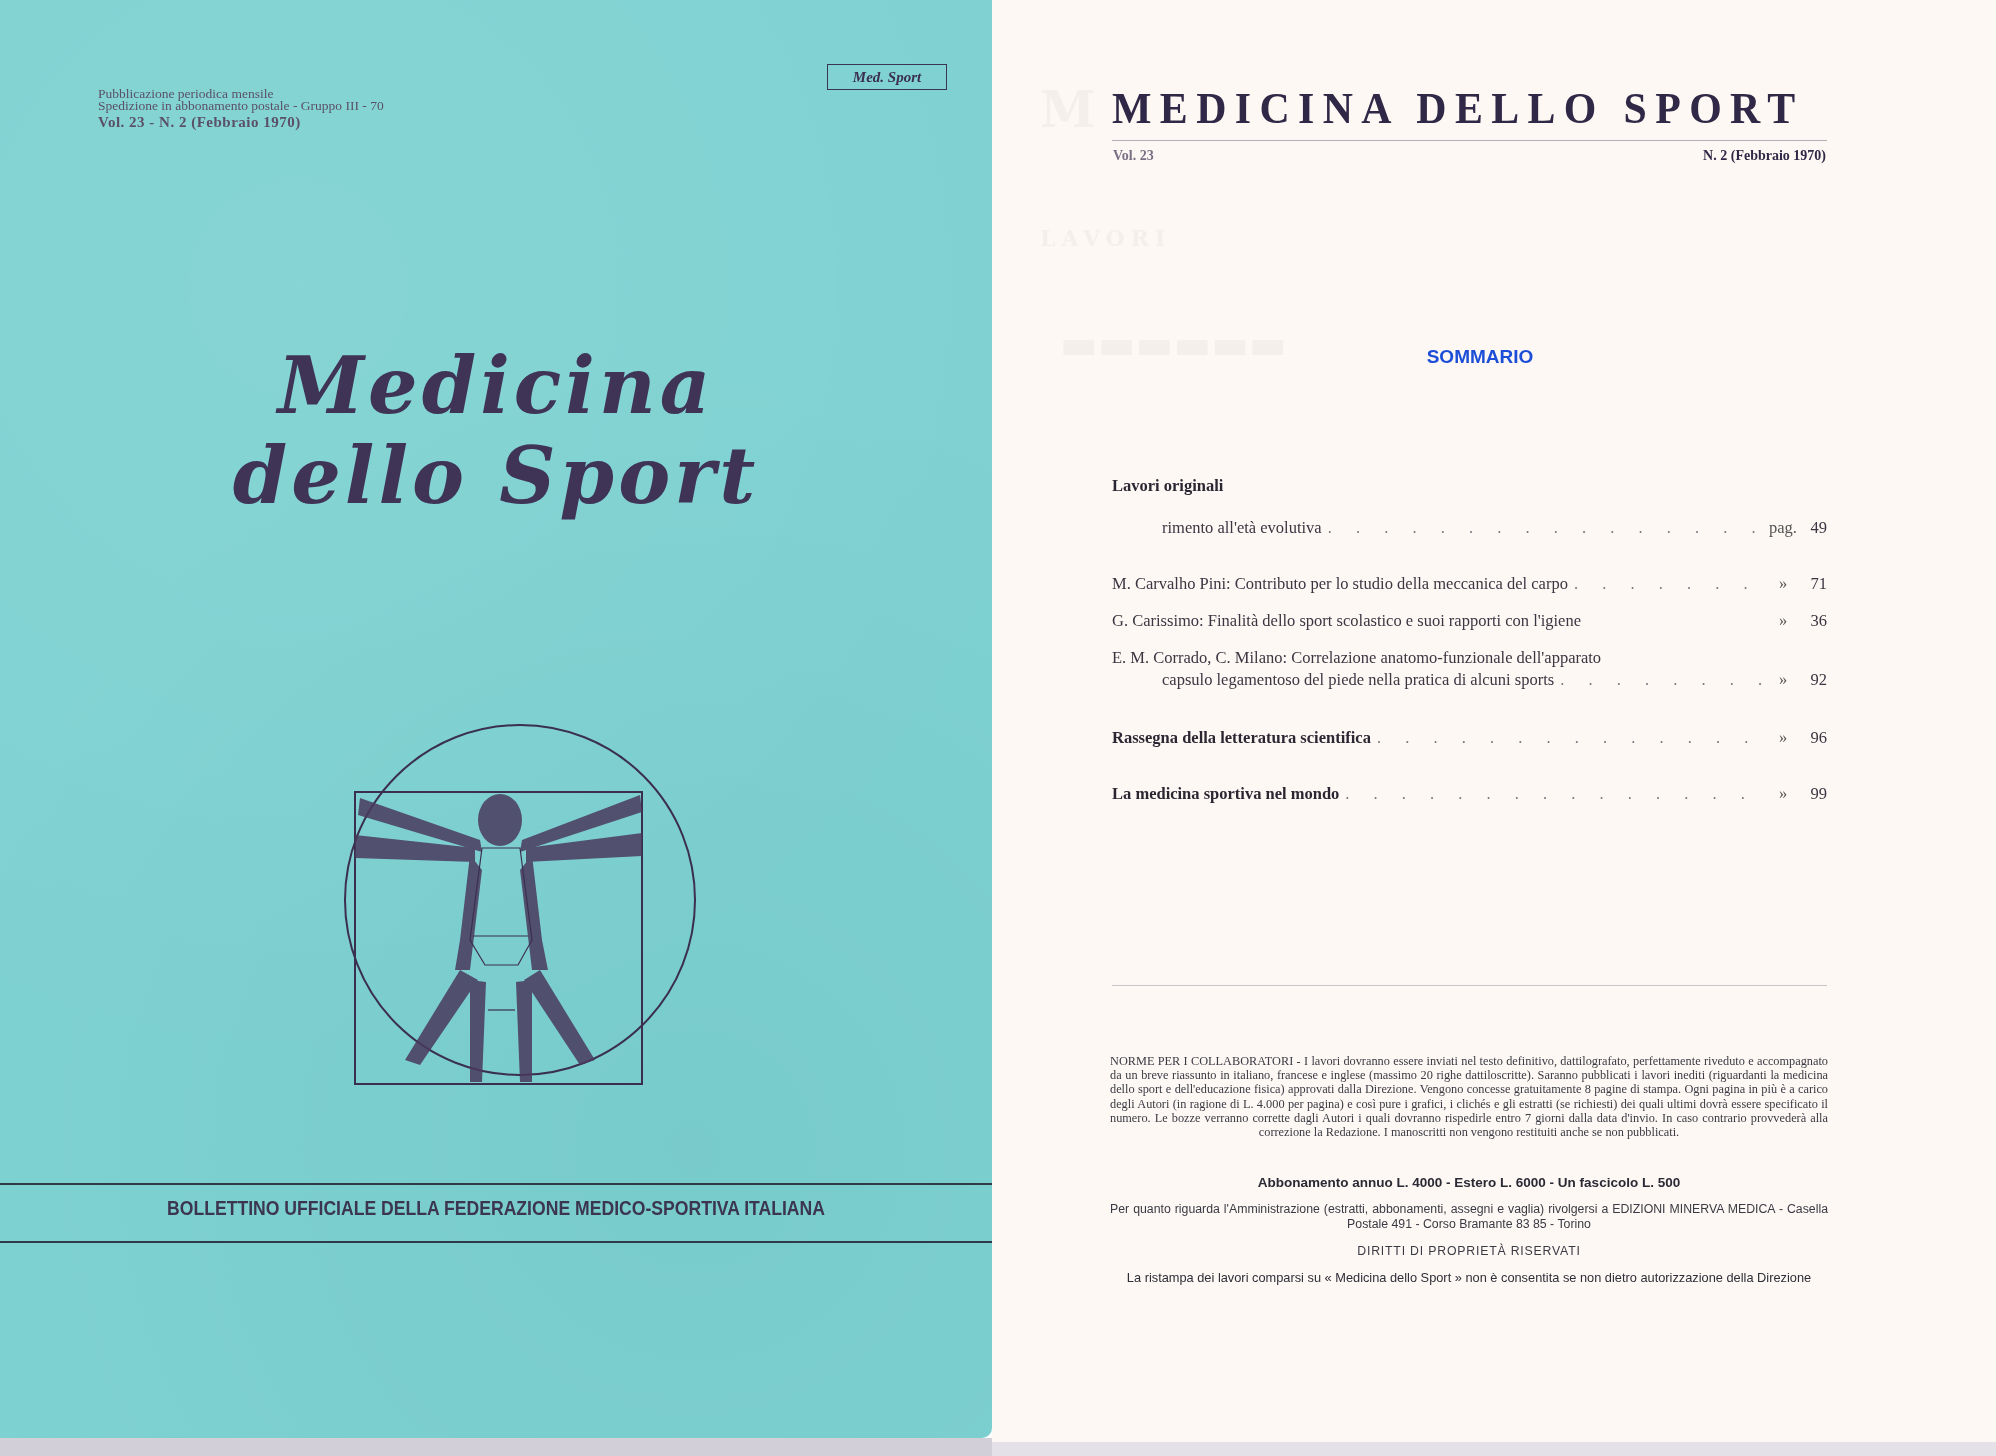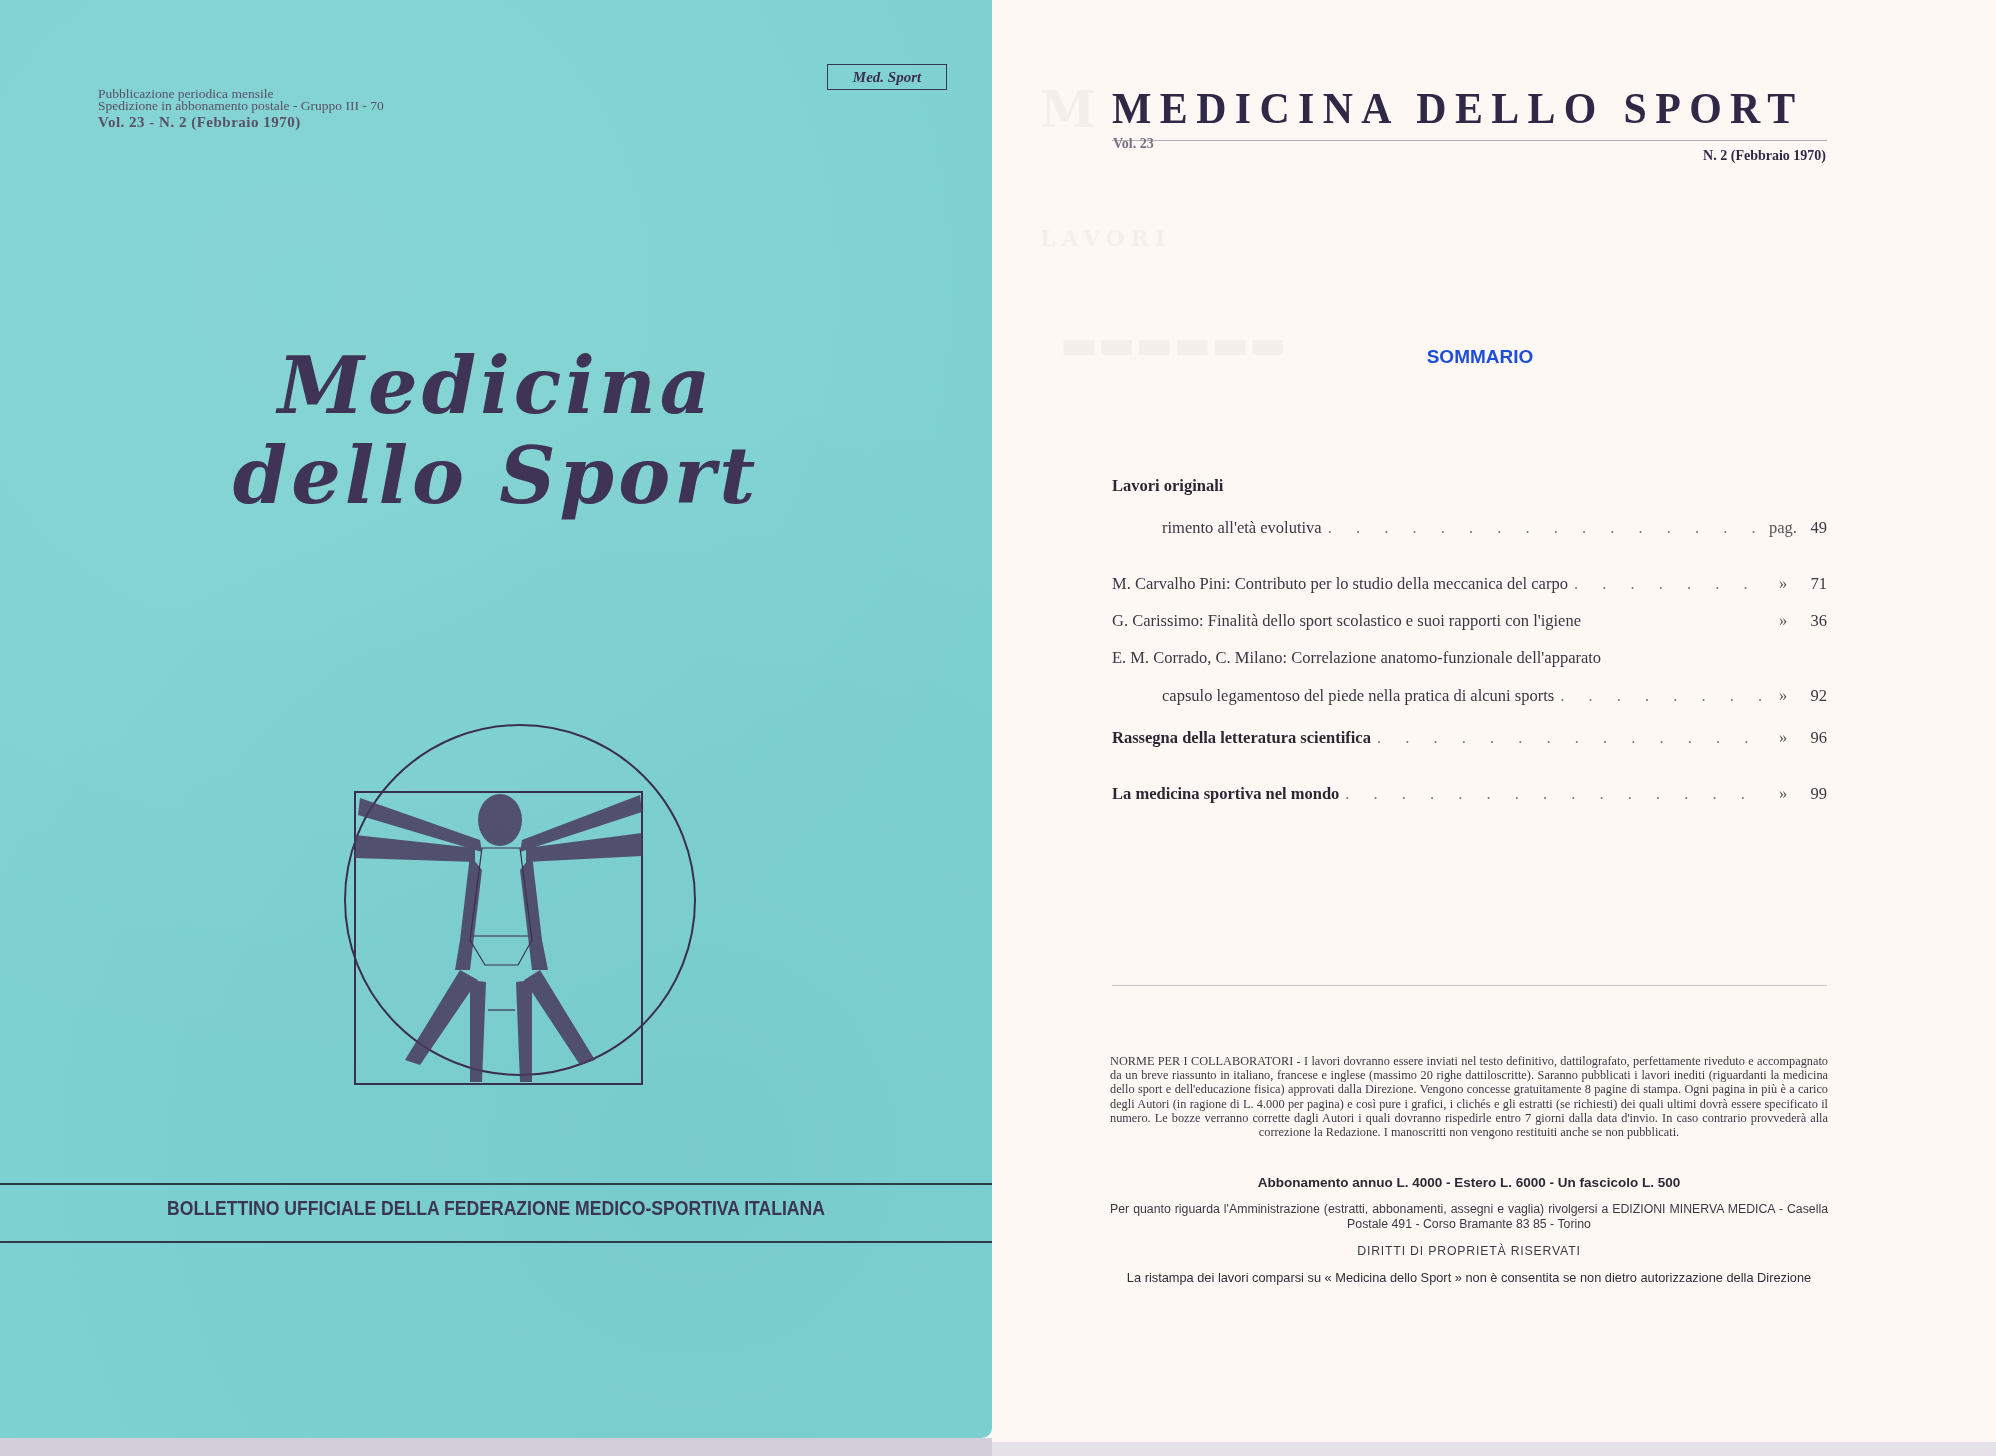--- a/index.html
+++ b/index.html
@@ -55,21 +55,21 @@
     background:#fdf8f3; color:#2a2632;
   }
   .page-shadow { position:absolute; left:992px; top:1442px; width:1004px; height:14px; background:#e4e1e8; }
   .ghost { position:absolute; color:rgba(180,170,180,0.10); font-weight:bold; font-family:"DejaVu Serif", serif; }
   .journal-title {
     position:absolute; left:1112px; top:82px; font-size:45px; letter-spacing:9px;
     color:#2f2846; font-family:"Liberation Serif", serif; font-weight:bold;
     transform:scaleX(0.93); transform-origin:left;
   }
   .title-rule { position:absolute; left:1112px; top:140px; width:715px; height:1px; background:#b3aeb8; }
-  .vol-left { position:absolute; left:1113px; top:136px; font-size:14px; font-weight:bold; color:#777186; }
+  .vol-left { position:absolute; left:1113px; top:148px; font-size:14px; font-weight:bold; color:#777186; }
   .vol-right { position:absolute; left:1600px; width:226px; text-align:right; top:148px; font-size:14px; font-weight:bold; color:#2f2846; }
   .sommario {
     position:absolute; left:1380px; width:200px; top:346px; text-align:center;
     font-family:"Liberation Sans", sans-serif; font-weight:bold; font-size:19px; color:#1d4ed8;
   }
   .toc { position:absolute; left:1112px; width:715px; font-size:16.5px; color:#3a3642; }
   .toc-section { font-weight:bold; color:#2a2632; }
   .toc-row { display:flex; align-items:baseline; white-space:nowrap; }
   .toc-row .text { flex:0 0 auto; }
   .toc-row .dots { flex:1 1 auto; overflow:hidden; color:#7a7680; letter-spacing:10px; padding-left:6px; }
@@ -195,21 +195,21 @@
   <div class="toc-row">
     <span class="text">G. Carissimo: Finalità dello sport scolastico e suoi rapporti con l'igiene</span>
     <span class="dots"></span>
     <span class="mark">»</span>
     <span class="num">36</span>
   </div>
 </div>
 
 <div class="toc" style="top:648px;">
   <div>E. M. Corrado, C. Milano: Correlazione anatomo-funzionale dell'apparato</div>
-  <div class="toc-row indent" style="margin-top:18px;align-items:flex-end;">
+  <div class="toc-row indent" style="margin-top:2px;align-items:flex-end;">
     <span class="text">capsulo legamentoso del piede nella pratica di alcuni sports</span>
     <span class="dots">. . . . . . . . . .</span>
     <span class="mark">»</span>
     <span class="num">92</span>
   </div>
 </div>
 
 <div class="toc" style="top:728px;">
   <div class="toc-row">
     <span class="text toc-section">Rassegna della letteratura scientifica</span>

